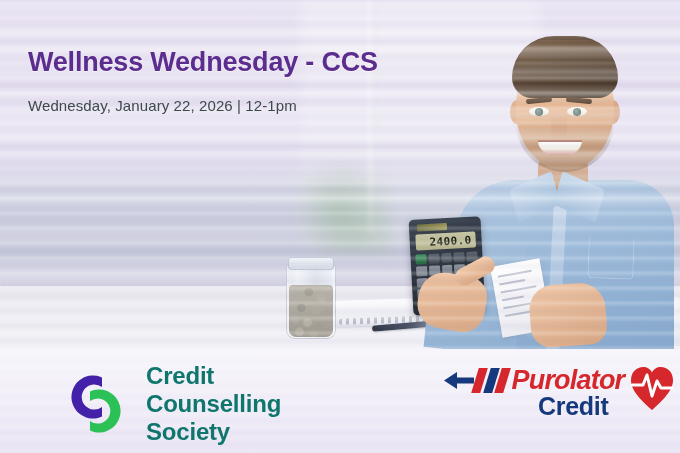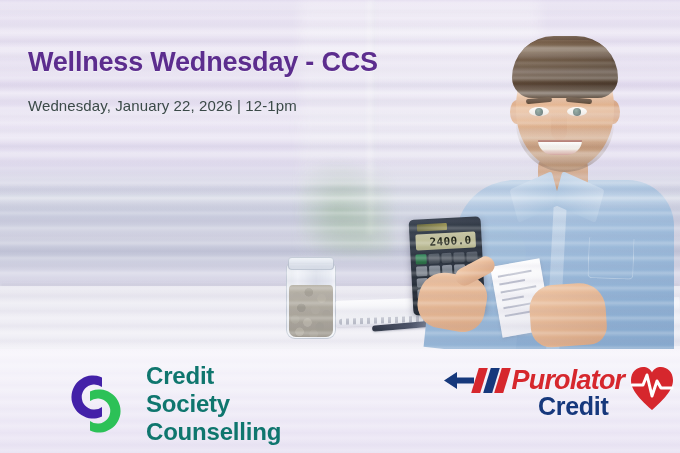--- a/index.html
+++ b/index.html
@@ -669,22 +669,22 @@
 
   <div class="ccs-logo">
     <svg class="ccs-mark" viewBox="0 0 76 70">
 
       <path d="M44 8.5 A21.5 21.5 0 1 0 44 47.5 L44 38 A12.6 12.6 0 1 1 44 18 Z" fill="#4321a8"></path>
 
       <path d="M32 22.5 A21.5 21.5 0 1 1 32 61.5 L32 52 A12.6 12.6 0 1 0 32 32 Z" fill="#2cc157"></path>
     </svg>
     <div class="ccs-words">
       <div>Credit</div>
+      <div>Counselling</div>
       <div>Society</div>
-      <div>Counselling</div>
     </div>
   </div>
 
   <div class="puro-logo">
     <div class="puro-top">
       <svg class="puro-arrow" viewBox="0 0 30 17">
         <path d="M0 8.5 L13 0 L13 17 Z" fill="#16387c"></path>
         <rect x="12" y="5.5" width="18" height="6" fill="#16387c"></rect>
       </svg>
       <div class="slash red"></div>

